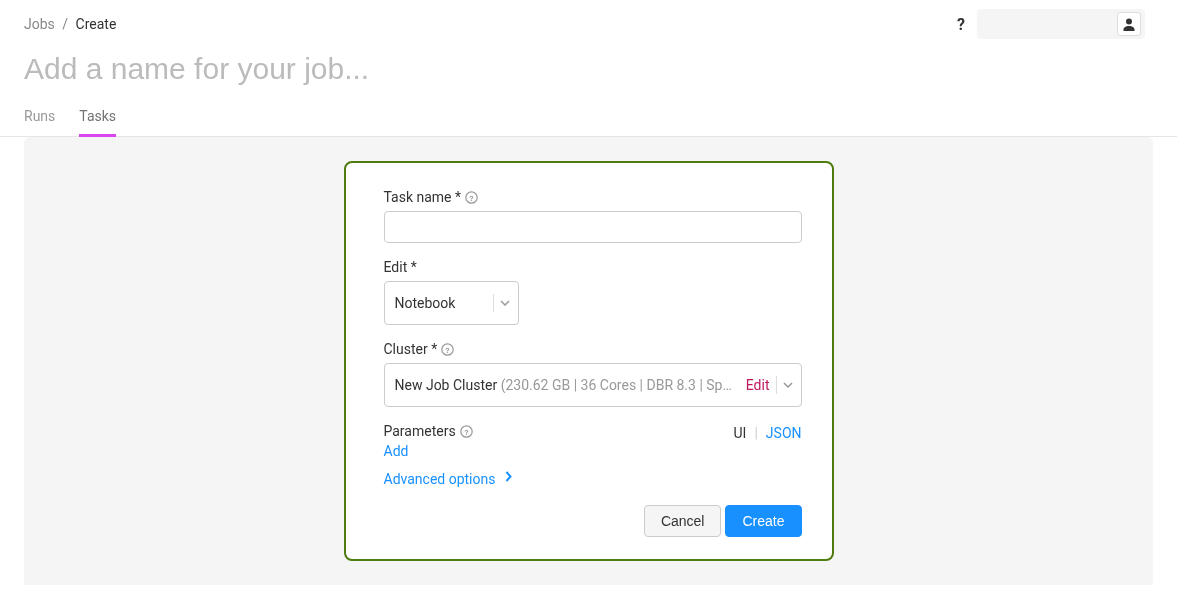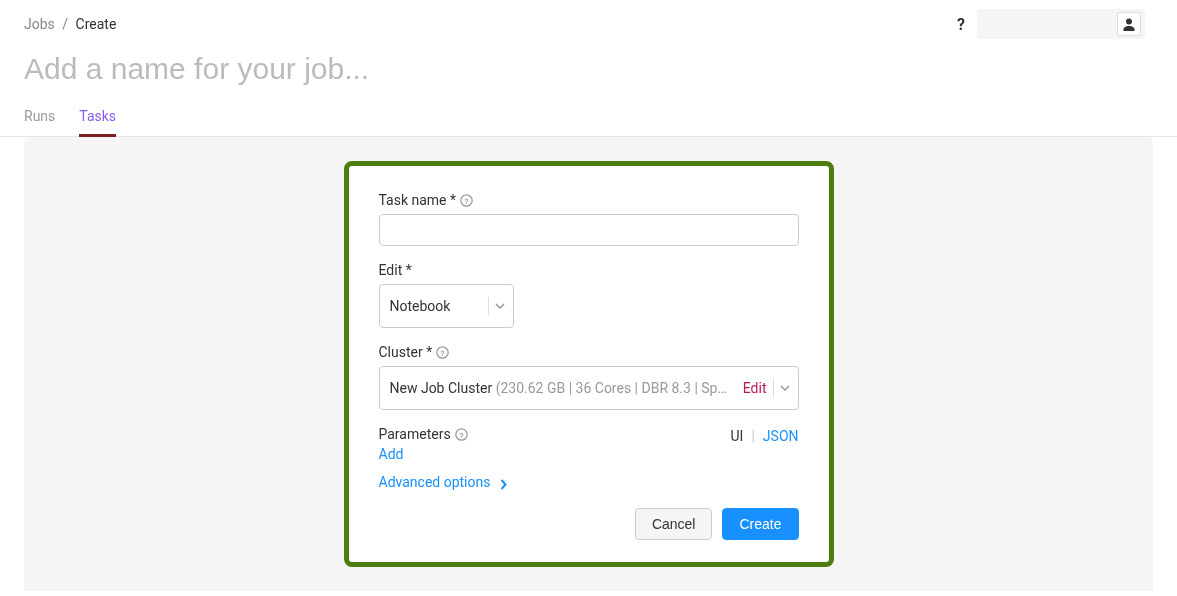--- a/index.html
+++ b/index.html
@@ -13,23 +13,23 @@
 .header-right { display: flex; align-items: center; gap: 12px; }
 .help-btn { font-weight: bold; color: #333; cursor: pointer; font-size: 16px; }
 .user-area { display: flex; align-items: center; background: #f5f5f5; border-radius: 4px; height: 30px; padding: 0 4px 0 12px; }
 .user-name { width: 120px; height: 14px; }
 .user-icon-box { background: #fff; border: 1px solid #ddd; border-radius: 3px; width: 24px; height: 24px; display: flex; align-items: center; justify-content: center; margin-left: 8px; }
 .job-title { margin-top: 14px; }
 .job-title input { border: none; font-size: 30px; color: #bbb; width: 600px; outline: none; font-weight: 400; }
 .job-title input::placeholder { color: #bbb; }
 .tabs { display: flex; gap: 24px; margin-top: 22px; padding: 0 24px; border-bottom: 1px solid #e5e5e5; }
 .tab { padding: 0 0 10px 0; cursor: pointer; color: #999; font-size: 14px; }
-.tab.active { color: #8b5cf6; border-bottom: 3px solid #7f1d1d; margin-bottom: -1px; }
+.tab.active { color: #737373; border-bottom: 3px solid #d946ef; margin-bottom: -1px; }
 .content-area { background: #f5f5f5; min-height: 430px; padding: 24px; margin: 0 24px; border-radius: 6px 6px 0 0; display: flex; justify-content: center; align-items: flex-start; }
-.task-card { background: #fff; border: 5px solid #4d7c0f; border-radius: 8px; width: 490px; padding: 26px 30px 22px 30px; }
+.task-card { background: #fff; border: 2px solid #4d7c0f; border-radius: 8px; width: 490px; padding: 26px 30px 22px 38px; }
 .field { margin-bottom: 16px; }
 .field-label { font-size: 14px; color: #333; margin-bottom: 6px; display: flex; align-items: center; gap: 4px; }
 .help-icon { color: #999; font-size: 13px; }
 .text-input { width: 100%; height: 32px; border: 1px solid #ccc; border-radius: 4px; padding: 0 10px; font-size: 14px; }
 .type-row { display: flex; gap: 10px; }
 .select-box { height: 44px; border: 1px solid #ccc; border-radius: 4px; display: flex; align-items: center; padding: 0 8px 0 10px; cursor: pointer; position: relative; background: #fff; }
 .select-box.type-select { width: 135px; }
 .select-box.notebook-select { flex: 1; }
 .select-value { flex: 1; font-size: 14px; color: #333; white-space: nowrap; overflow: hidden; text-overflow: ellipsis; }
 .select-placeholder { color: #bbb; }
@@ -39,22 +39,22 @@
 .cluster-select { width: 100%; }
 .cluster-detail { color: #999; }
 .edit-link { color: #be185d; font-size: 14px; margin-left: 6px; }
 .params-row { display: flex; justify-content: space-between; align-items: flex-start; }
 .params-left .field-label { margin-bottom: 4px; }
 .add-link { color: #1890ff; font-size: 14px; cursor: pointer; }
 .params-right { display: flex; align-items: flex-start; gap: 8px; font-size: 14px; margin-top: 2px; }
 .params-right .sep { color: #ccc; }
 .ui-opt { color: #333; cursor: pointer; }
 .json-opt { color: #1890ff; cursor: pointer; }
-.advanced { display: flex; align-items: flex-end; gap: 10px; color: #1890ff; cursor: pointer; font-size: 14px; margin-top: 12px; }
-.actions { display: flex; justify-content: flex-end; gap: 10px; margin-top: 18px; }
+.advanced { display: flex; align-items: flex-start; gap: 10px; color: #1890ff; cursor: pointer; font-size: 14px; margin-top: 12px; }
+.actions { display: flex; justify-content: flex-end; gap: 4px; margin-top: 18px; }
 .btn { height: 32px; padding: 0 16px; border-radius: 4px; font-size: 14px; cursor: pointer; border: 1px solid #ccc; background: #f5f5f5; color: #333; }
 .btn.primary { background: #1890ff; border-color: #1890ff; color: #fff; }
 svg { display: block; }
 </style>
 </head>
 <body>
 
 <div class="header">
   <div class="header-top">
     <div class="breadcrumb">

